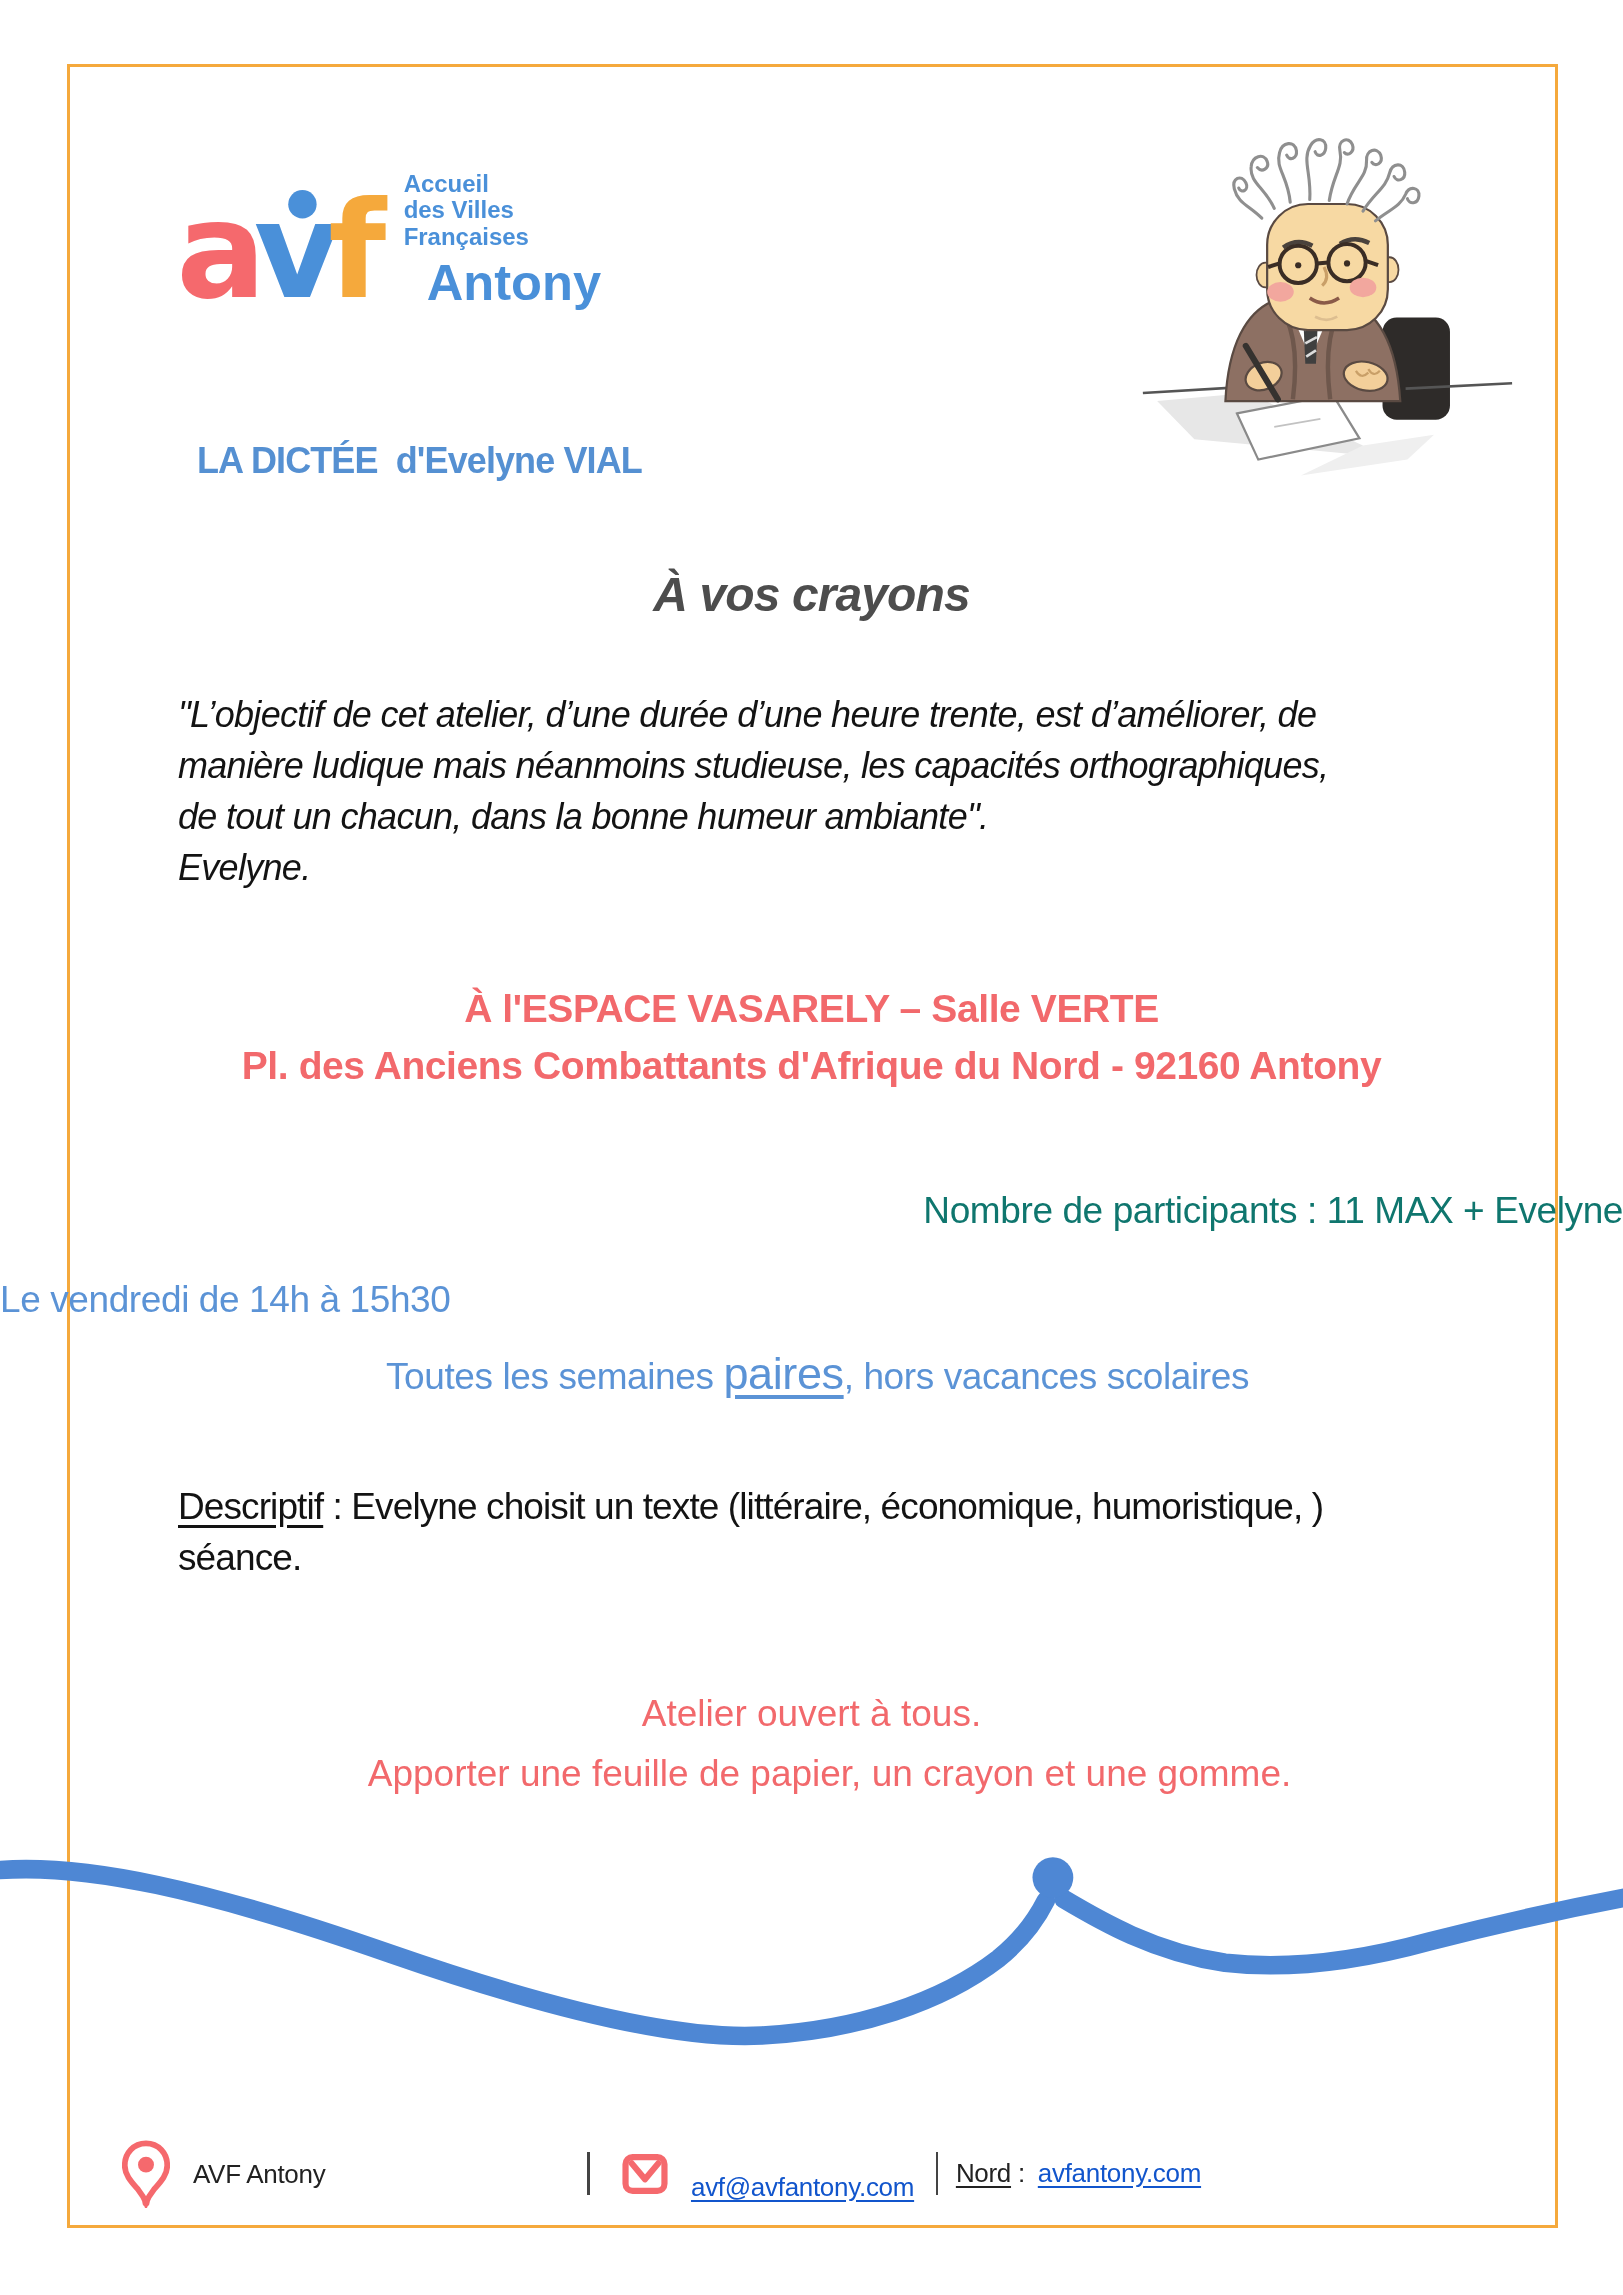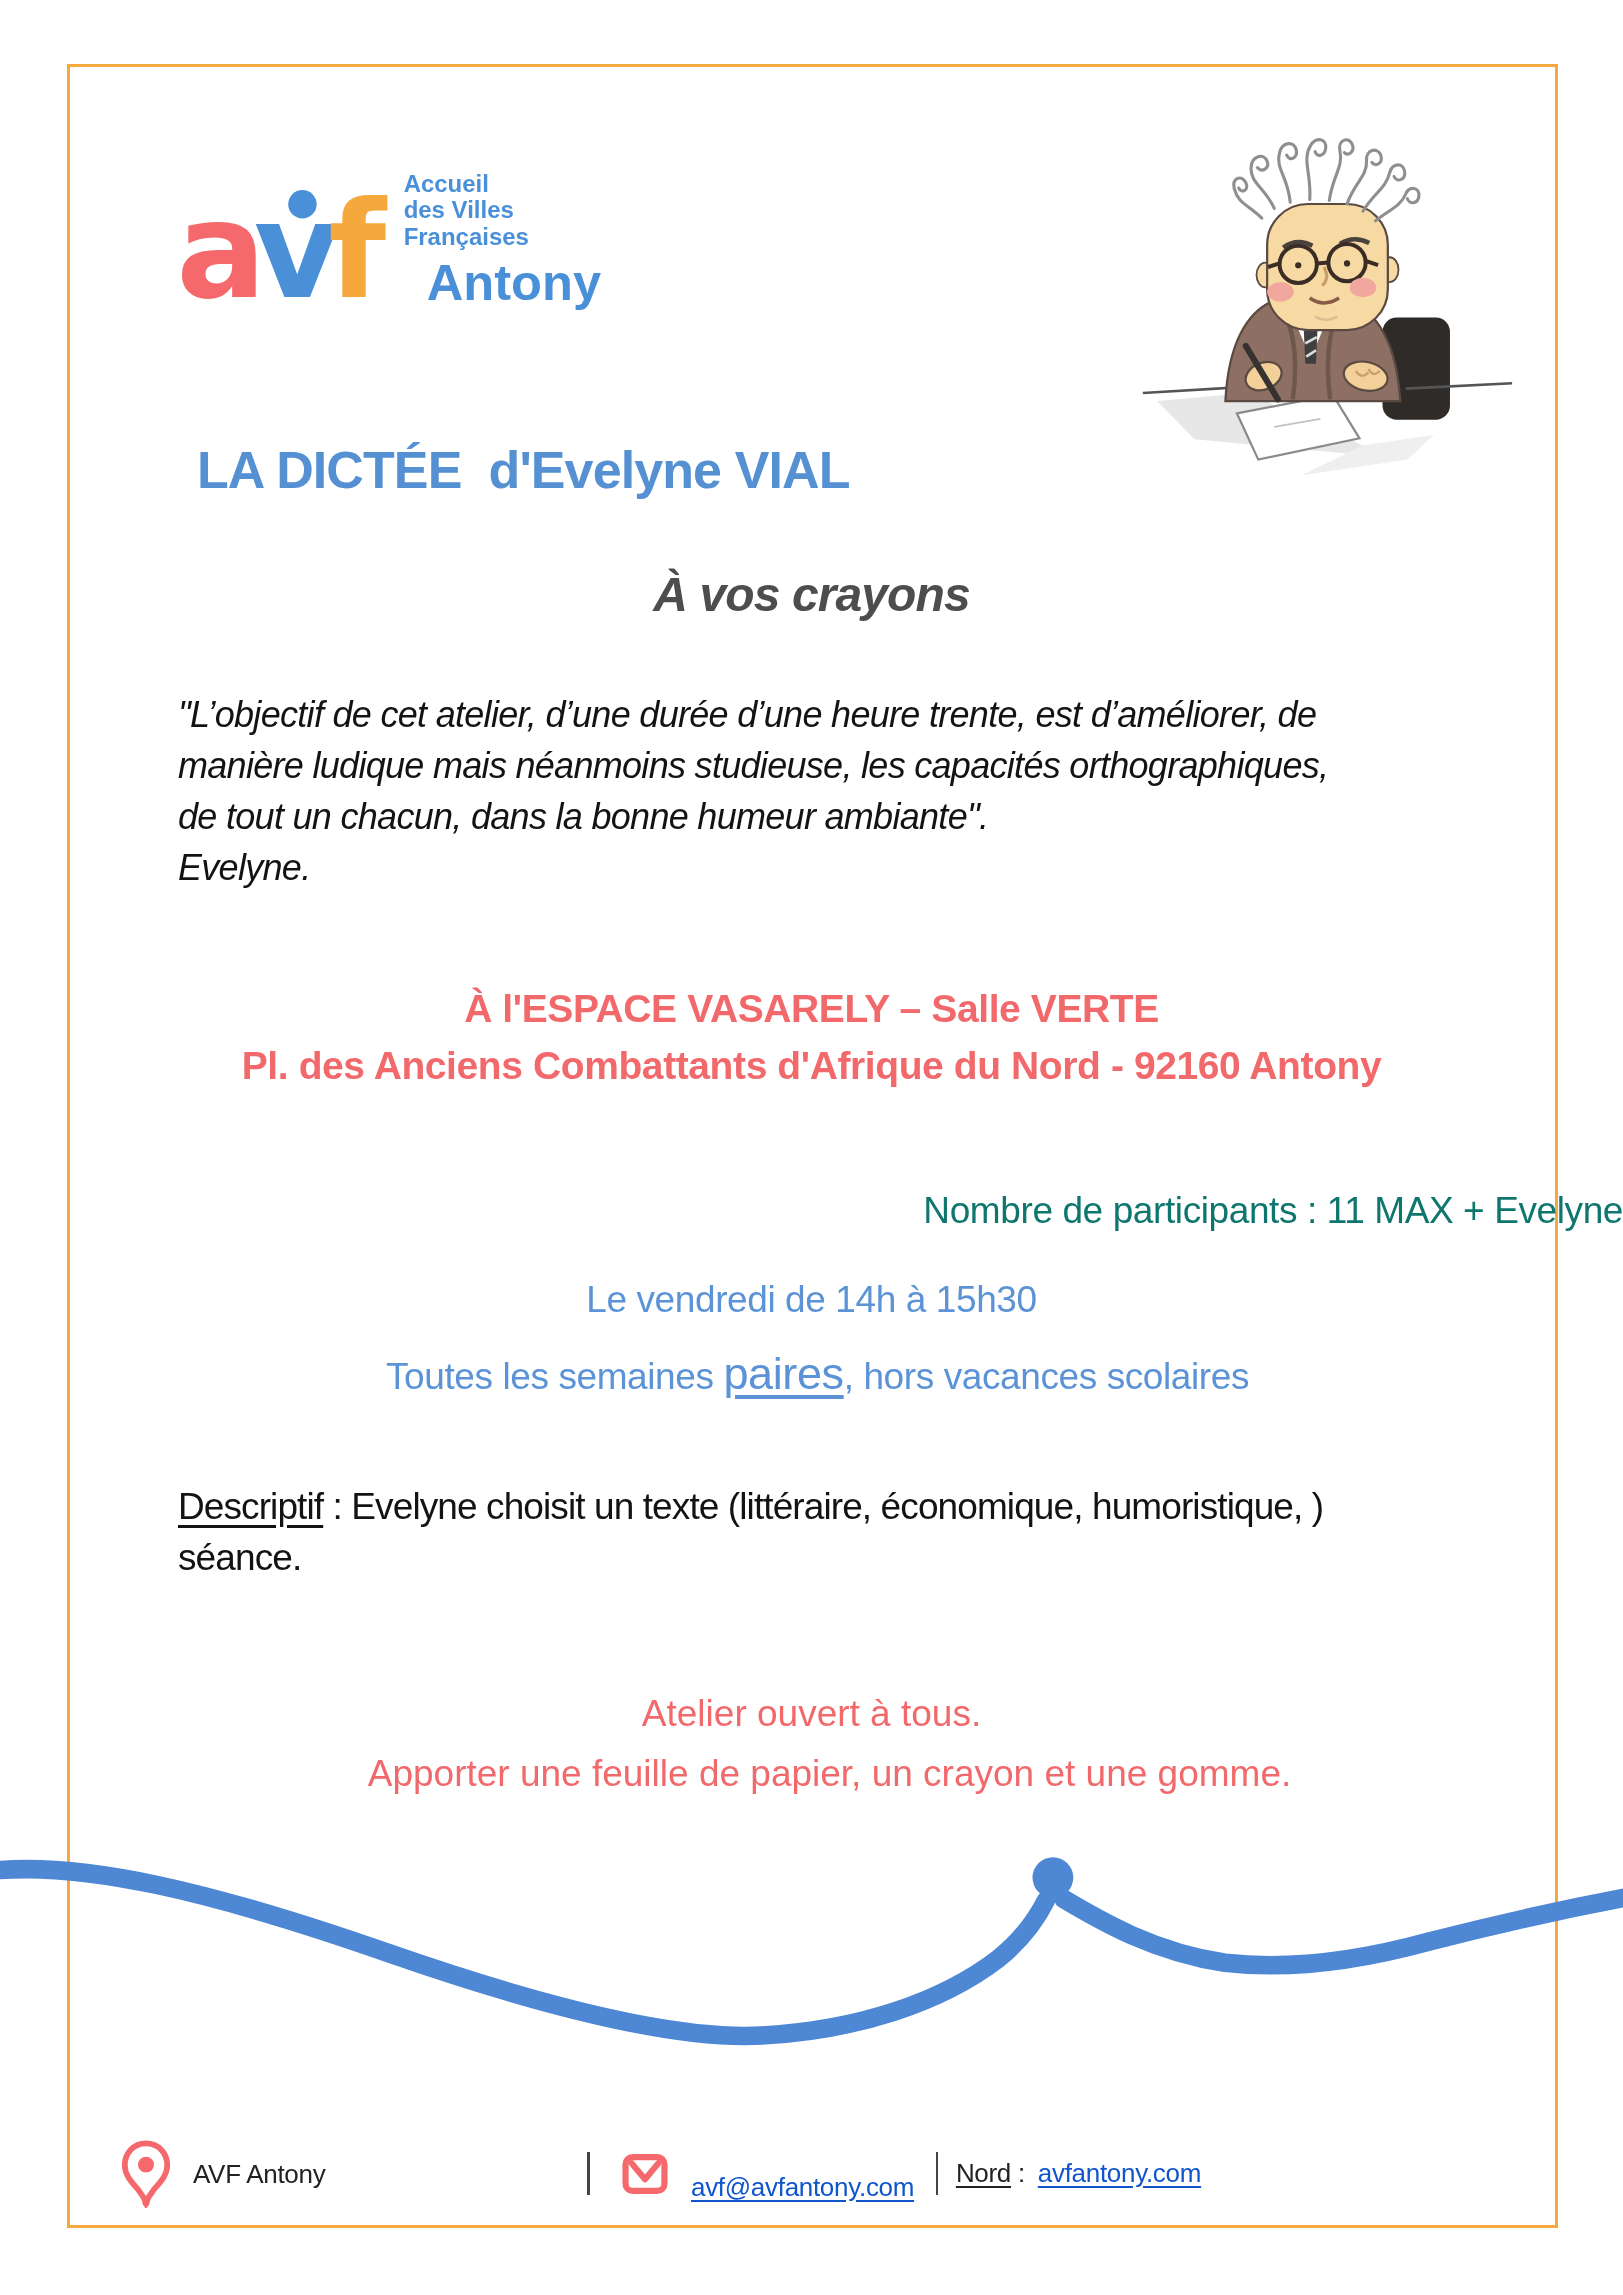--- a/index.html
+++ b/index.html
@@ -8,21 +8,21 @@
     position:relative; width:1623px; height:2295px; background:#ffffff;
     font-family:"Liberation Sans", sans-serif; overflow:hidden; color:#131313;
   }
   .frame {
     position:absolute; left:67px; top:64px; width:1491px; height:2164px;
     border:3.6px solid #F5A93C; z-index:1;
   }
   .logo { position:absolute; left:171px; top:158px; z-index:2; }
   .illustration { position:absolute; left:1141px; top:133px; z-index:2; }
   .title {
-    position:absolute; left:197px; top:440px; font-size:52px; font-weight:bold;
+    position:absolute; left:197px; top:440px; font-size:36px; font-weight:bold;
     color:#5590D2; letter-spacing:-0.9px; white-space:pre; z-index:2;
   }
   .subtitle {
     position:absolute; left:0; top:567px; width:100%; text-align:center;
     font-size:48px; font-weight:bold; font-style:italic; color:#4D4D4D;
     letter-spacing:-0.9px; z-index:2;
   }
   .quote {
     position:absolute; left:178px; top:689px; width:1314px;
     font-size:36px; font-style:italic; color:#131313; line-height:51px;
@@ -31,21 +31,21 @@
   .location {
     position:absolute; left:0; top:980px; width:100%; text-align:center;
     color:#F2696C; font-weight:bold; font-size:39px; line-height:57px;
     letter-spacing:-0.4px; z-index:2;
   }
   .participants {
     position:absolute; left:0; top:1190px; width:100%; text-align:right;
     font-size:37px; color:#0f766e; letter-spacing:-0.4px; z-index:2;
   }
   .schedule-friday {
-    position:absolute; left:0; top:1279px; width:100%; text-align:center;
+    position:absolute; left:0; top:1279px; width:100%; 
     font-size:37px; color:#5B93D6; letter-spacing:-0.4px; z-index:2;
   }
   .schedule-weeks {
     position:absolute; left:0; top:1348px; width:100%; text-align:center;
     font-size:37px; color:#5B93D6; letter-spacing:-0.4px; z-index:2;padding-left:12px;
   }
   .schedule-weeks .emph {
     font-size:45px; text-decoration:underline; text-underline-offset:6.2px;
   }
   .descriptif {

